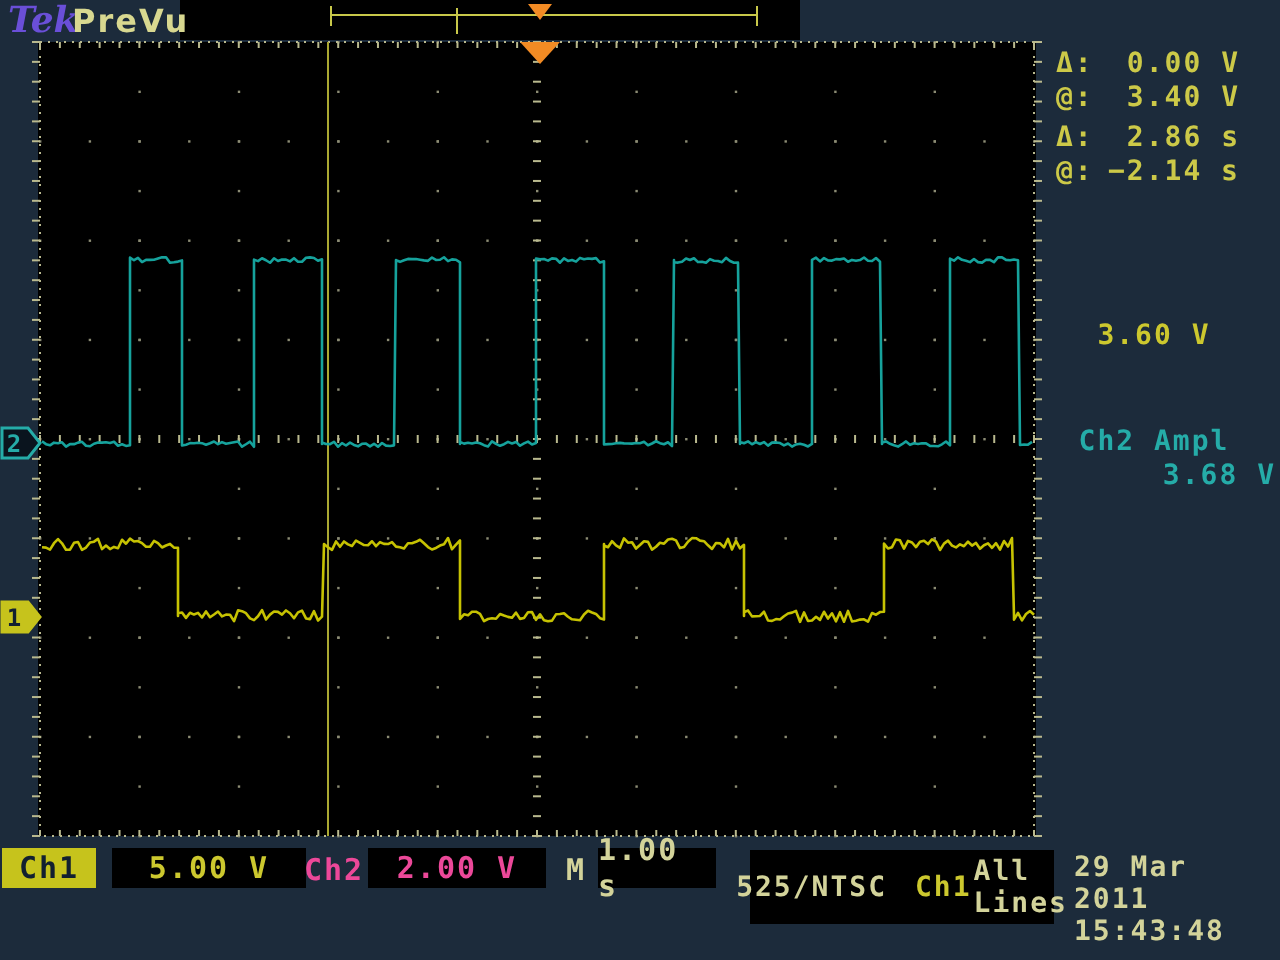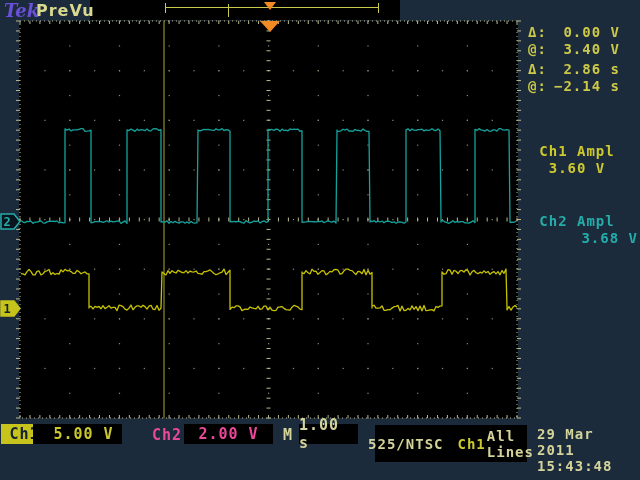--- a/index.html
+++ b/index.html
@@ -660,27 +660,26 @@
   </div>
   <div class="abs meas-row" style="left:528px;top:61px;">
     <span>Δ:</span>
     <span>2.86 s</span>
   </div>
   <div class="abs meas-row" style="left:528px;top:78px;">
     <span>@:</span>
     <span>−2.14 s</span>
   </div>
 
-  <div class="abs ampl y" style="left:516px;top:143px;">Ch1 Ampl</div>
   <div class="abs ampl y" style="left:516px;top:160px;">3.60 V</div>
   <div class="abs ampl c" style="left:516px;top:213px;">Ch2 Ampl</div>
   <div class="abs ampl c" style="left:516px;top:230px;text-align:right;">3.68 V</div>
 
   <div class="abs badge-ch1 mono">Ch1</div>
-  <div class="abs blackbox mono txt-y fs15" style="left:33px;top:424px;width:77px;padding-left:12px;">
+  <div class="abs blackbox mono txt-y fs15" style="left:56px;top:424px;width:97px;">
     <span>5.00 V</span>
   </div>
   <div class="abs mono txt-c fs15" style="left:152px;top:426px;">Ch2</div>
   <div class="abs blackbox mono txt-c fs15" style="left:184px;top:424px;width:89px;">
     <span>2.00 V</span>
   </div>
   <div class="abs mono txt-k fs15" style="left:283px;top:426px;">M</div>
   <div class="abs blackbox mono txt-k fs15" style="left:299px;top:424px;width:59px;">
     <span>1.00 s</span>
   </div>

